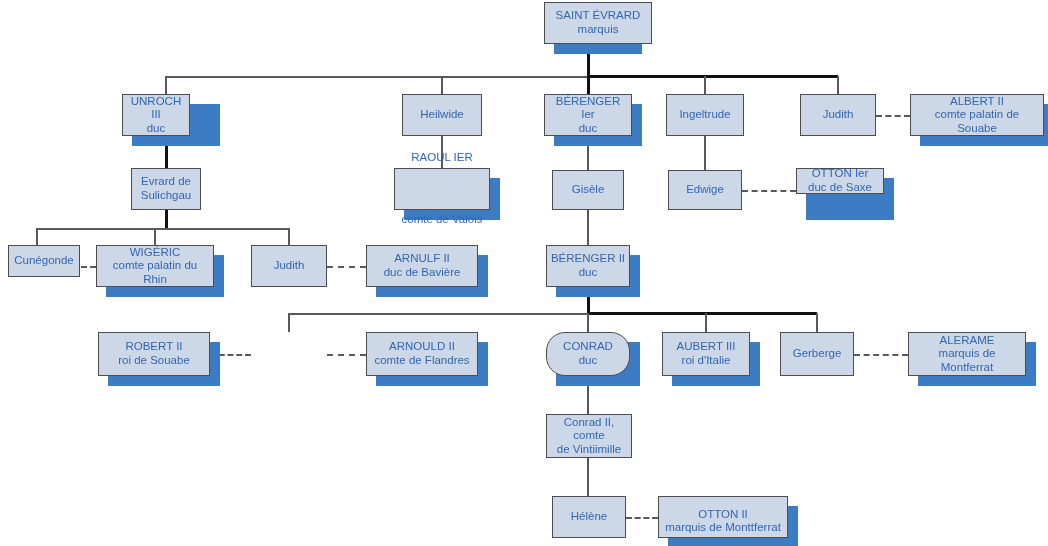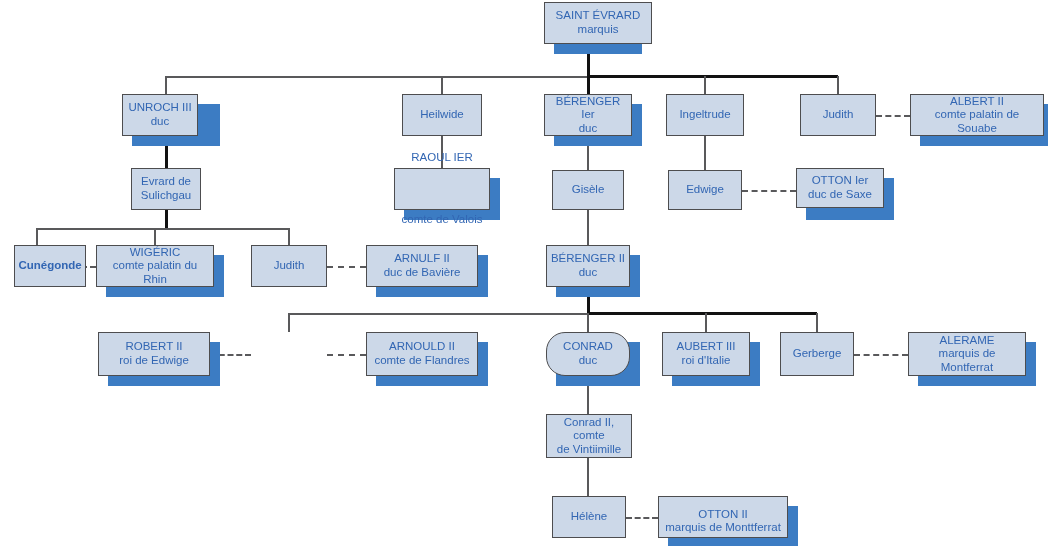--- a/index.html
+++ b/index.html
@@ -114,21 +114,21 @@
   <div class="shadow" style="left:556px;top:342px;width:84px;height:44px;"></div>
   <div class="shadow" style="left:672px;top:342px;width:88px;height:44px;"></div>
   <div class="shadow" style="left:918px;top:342px;width:118px;height:44px;"></div>
   <div class="shadow" style="left:668px;top:506px;width:130px;height:42px;"></div>
 
   <div class="node" style="left:544px;top:2px;width:108px;height:42px;">
     <span class="l1">SAINT ÉVRARD</span>
     <span class="l2">marquis</span>
   </div>
 
-  <div class="node" style="left:122px;top:94px;width:76px;height:42px;">
+  <div class="node" style="left:122px;top:94px;width:68px;height:42px;">
     <span class="l1">UNROCH III</span>
     <span class="l2">duc</span>
   </div>
 
   <div class="node" style="left:402px;top:94px;width:80px;height:42px;">
     <span class="l1">Heilwide</span>
   </div>
 
   <div class="node" style="left:544px;top:94px;width:88px;height:42px;">
     <span class="l1">BÉRENGER Ier</span>
@@ -159,26 +159,26 @@
   </div>
 
   <div class="node" style="left:552px;top:170px;width:72px;height:40px;">
     <span class="l1">Gisèle</span>
   </div>
 
   <div class="node" style="left:668px;top:170px;width:74px;height:40px;">
     <span class="l1">Edwige</span>
   </div>
 
-  <div class="node" style="left:796px;top:168px;width:88px;height:40px;">
+  <div class="node" style="left:796px;top:168px;width:88px;height:26px;">
     <span class="l1">OTTON Ier</span>
     <span class="l2">duc de Saxe</span>
   </div>
 
-  <div class="node" style="left:14px;top:245px;width:72px;height:42px;font-weight:bold;">
+  <div class="node" style="left:8px;top:245px;width:72px;height:32px;">
     <span class="l1">Cunégonde</span>
   </div>
 
   <div class="node" style="left:96px;top:245px;width:118px;height:42px;">
     <span class="l1">WIGÉRIC</span>
     <span class="l2">comte palatin du Rhin</span>
   </div>
 
   <div class="node" style="left:251px;top:245px;width:76px;height:42px;">
     <span class="l1">Judith</span>
@@ -189,21 +189,21 @@
     <span class="l2">duc de Bavière</span>
   </div>
 
   <div class="node" style="left:546px;top:245px;width:84px;height:42px;">
     <span class="l1">BÉRENGER II</span>
     <span class="l2">duc</span>
   </div>
 
   <div class="node" style="left:98px;top:332px;width:112px;height:44px;">
     <span class="l1">ROBERT II</span>
-    <span class="l2">roi de Edwige</span>
+    <span class="l2">roi de Souabe</span>
   </div>
 
 
   <div class="node" style="left:366px;top:332px;width:112px;height:44px;">
     <span class="l1">ARNOULD II</span>
     <span class="l2">comte de Flandres</span>
   </div>
 
   <div class="node" style="left:546px;top:332px;width:84px;height:44px;border-radius:19px;">
     <span class="l1">CONRAD</span>

